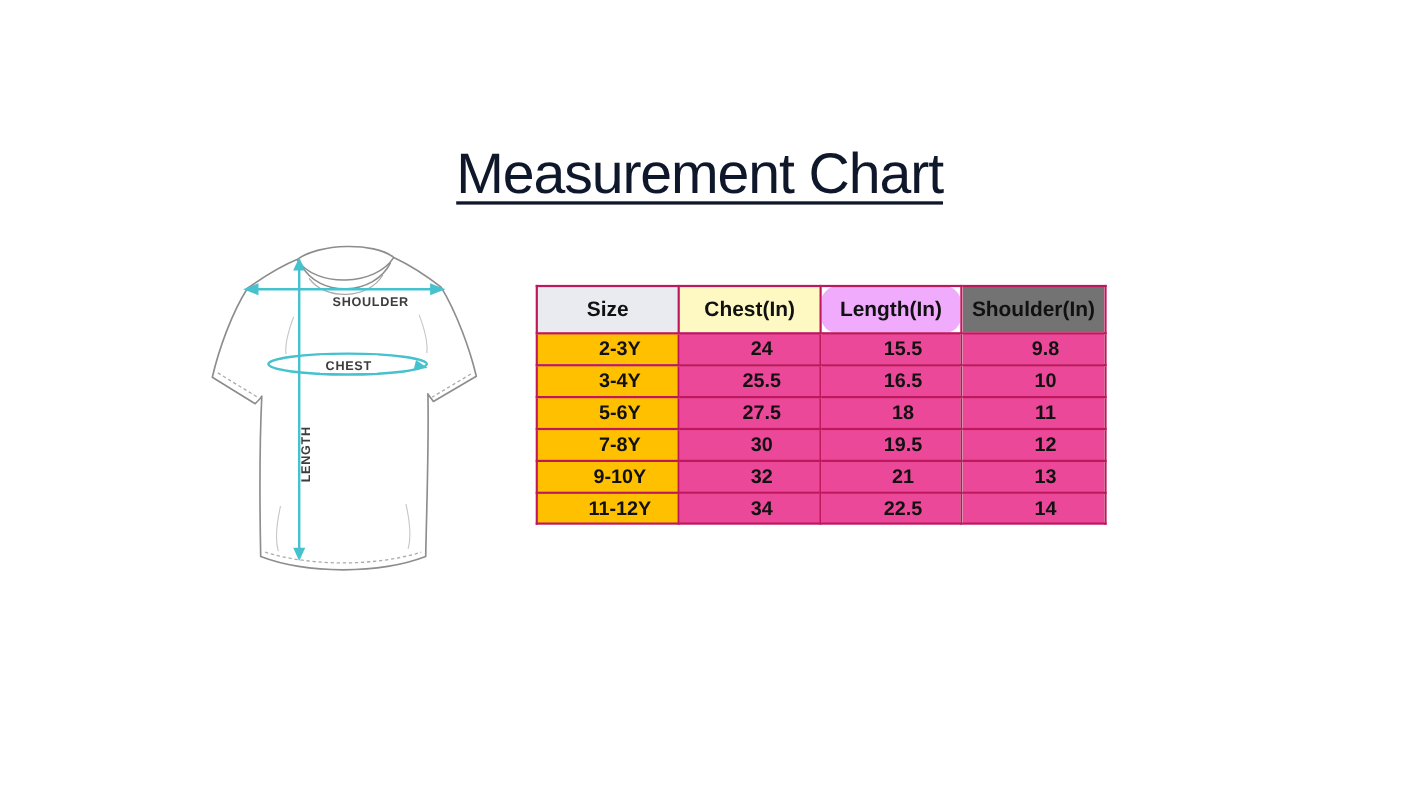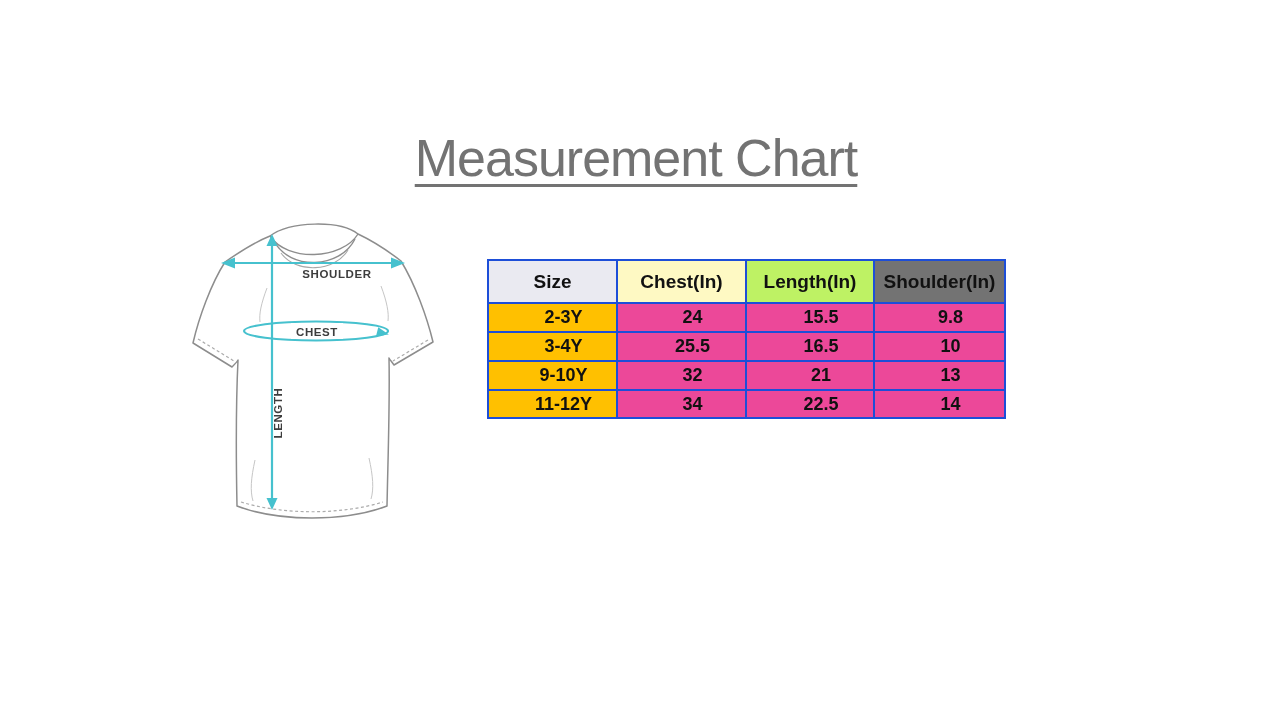--- a/index.html
+++ b/index.html
@@ -11,21 +11,21 @@
     position: absolute;
     left: 0; top: 128px;
     width: 1272px;
     text-align: center;
   }
   .title-text {
     display: inline-block;
     font-size: 52px;
     font-weight: 400;
     letter-spacing: -1px;
-    color: #737373;
+    color: #0f172a;
     text-decoration: underline;
     text-decoration-thickness: 3px;
     text-underline-offset: 8px;
   }
 
   
   .tshirt-svg {
     position: absolute;
     left: 175px; top: 210px;
     width: 300px; height: 330px;
@@ -42,40 +42,40 @@
 
   
   .size-table-wrap { position: absolute; left: 487px; top: 259px; }
   table.size-table {
     border-collapse: collapse;
     table-layout: fixed;
     width: 517px;
     font-family: "Liberation Sans", sans-serif;
   }
   table.size-table td, table.size-table th {
-    border: 2px solid #1d4ed8;
+    border: 2px solid #be185d;
     text-align: center;
     vertical-align: middle;
     color: #111111;
     font-weight: 700;
     overflow: hidden;
     white-space: nowrap;
   }
   tr.header-row     { height: 43px; }
   tr.data-row       { height: 29px; }
   tr.data-row-last  { height: 28px; }
   th { font-size: 19px; }
   td { font-size: 18px; padding-left: 22px; }
   .w-size     { width: 129px; }
   .w-chest    { width: 129px; }
   .w-length   { width: 128px; }
   .w-shoulder { width: 131px; }
   .hdr-size     { background: #eaeaf1; }
   .hdr-chest    { background: #fef9c3; }
-  .hdr-length   { background: #bef264; }
+  .hdr-length   { background: #f0abfc; border-radius: 16px; }
   .hdr-shoulder { background: #737373; }
   .cell-size    { background: #ffc000; }
   .cell-data    { background: #ec4899; }
 </style>
 </head>
 <body>
 
 <div class="title-wrap">
   <span class="title-text">Measurement Chart</span>
 </div>
@@ -154,20 +154,32 @@
       <td class="cell-data">15.5</td>
       <td class="cell-data">9.8</td>
     </tr>
     <tr class="data-row">
       <td class="cell-size">3-4Y</td>
       <td class="cell-data">25.5</td>
       <td class="cell-data">16.5</td>
       <td class="cell-data">10</td>
     </tr>
     <tr class="data-row">
+      <td class="cell-size">5-6Y</td>
+      <td class="cell-data">27.5</td>
+      <td class="cell-data">18</td>
+      <td class="cell-data">11</td>
+    </tr>
+    <tr class="data-row">
+      <td class="cell-size">7-8Y</td>
+      <td class="cell-data">30</td>
+      <td class="cell-data">19.5</td>
+      <td class="cell-data">12</td>
+    </tr>
+    <tr class="data-row">
       <td class="cell-size">9-10Y</td>
       <td class="cell-data">32</td>
       <td class="cell-data">21</td>
       <td class="cell-data">13</td>
     </tr>
     <tr class="data-row-last">
       <td class="cell-size">11-12Y</td>
       <td class="cell-data">34</td>
       <td class="cell-data">22.5</td>
       <td class="cell-data">14</td>

